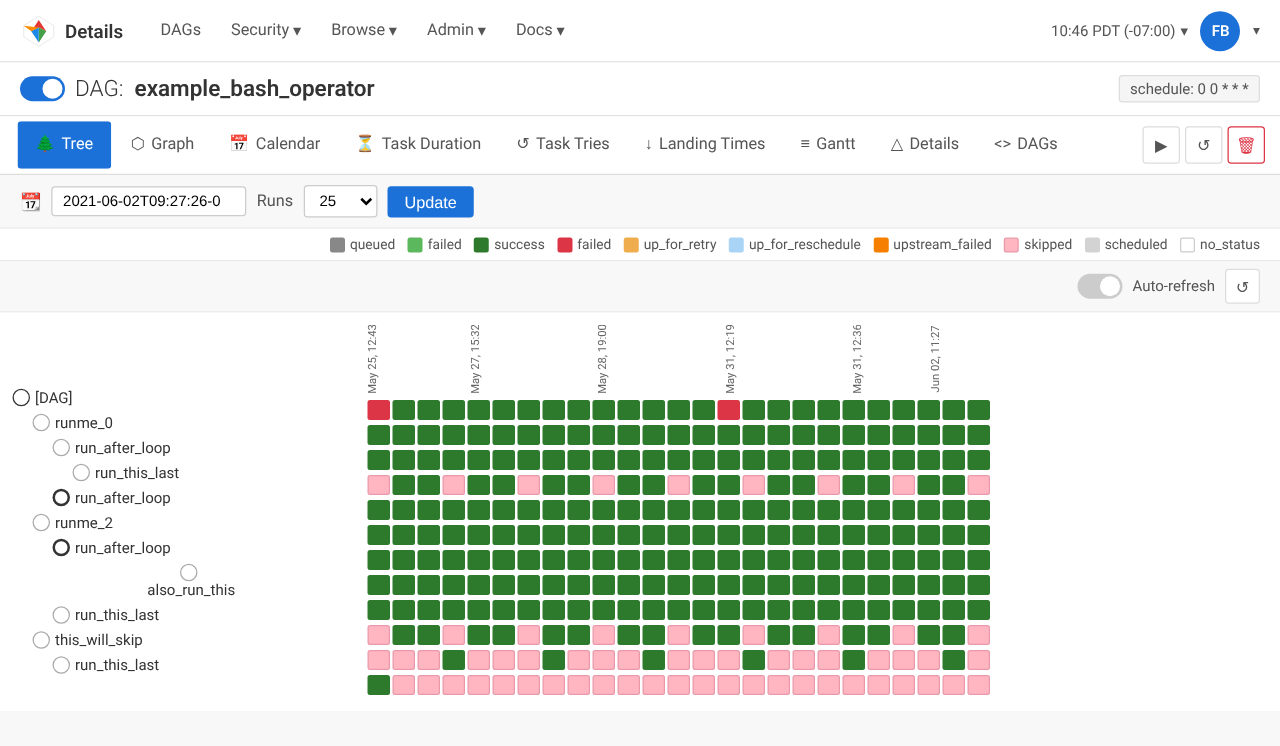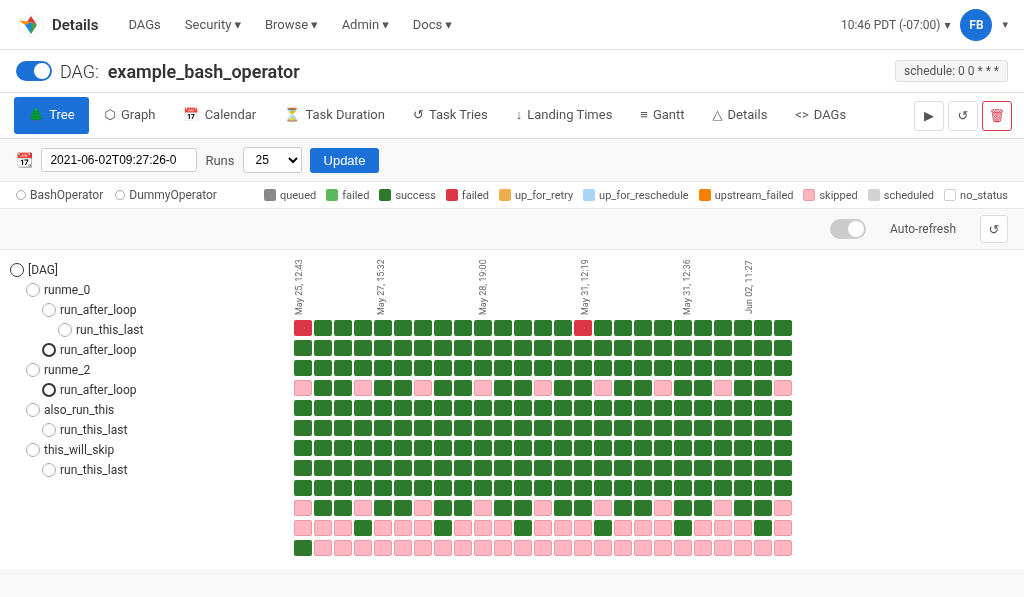--- a/index.html
+++ b/index.html
@@ -257,21 +257,21 @@
       border-radius: 2px;
     }
 
     
     .autorefresh-bar {
       background: #f8f8f8;
       padding: 6px 16px;
       display: flex;
       justify-content: flex-end;
       align-items: center;
-      gap: 24px;
+      gap: 8px;
       border-bottom: 1px solid #e8e8e8;
     }
     .toggle-switch {
       width: 36px;
       height: 20px;
       background: #ccc;
       border-radius: 10px;
       position: relative;
       cursor: pointer;
     }
@@ -307,20 +307,21 @@
     .tree-container {
       display: flex;
       overflow: auto;
       flex: 1;
       padding: 10px;
       background: #fff;
     }
     .tree-panel {
       min-width: 280px;
       padding-right: 10px;
+      margin-top: 48px;
     }
     .tree-node {
       display: flex;
       align-items: center;
       padding: 3px 0;
       cursor: pointer;
       font-size: 12px;
       color: #333;
       white-space: nowrap;
     }
@@ -464,30 +465,20 @@
   <span class="runs-label">Runs</span>
   <select class="runs-select">
     <option>25</option>
     <option>50</option>
     <option>100</option>
   </select>
   <button class="update-btn">Update</button>
 </div>
 
 <div class="legend-bar">
-  <div class="legend-operators">
-    <div class="legend-op">
-      <div class="op-circle"></div>
-      <span>BashOperator</span>
-    </div>
-    <div class="legend-op">
-      <div class="op-circle"></div>
-      <span>DummyOperator</span>
-    </div>
-  </div>
   <div class="legend-statuses">
     <div class="legend-item">
       <div class="legend-dot" style="background:#888888;"></div>
       <span>queued</span>
     </div>
     <div class="legend-item">
       <div class="legend-dot" style="background:#5cb85c;"></div>
       <span>failed</span>
     </div>
     <div class="legend-item">
@@ -564,21 +555,21 @@
     <div class="tree-node" style="padding-left:16px;">
       <div class="node-circle"></div>
       <span>runme_2</span>
     </div>
 
     <div class="tree-node" style="padding-left:32px;">
       <div class="node-circle bold"></div>
       <span>run_after_loop</span>
     </div>
 
-    <div class="tree-node" style="padding-left:16px;">
+    <div class="tree-node" style="padding-left:16px;flex-direction:column;">
       <div class="node-circle"></div>
       <span>also_run_this</span>
     </div>
 
     <div class="tree-node" style="padding-left:32px;">
       <div class="node-circle"></div>
       <span>run_this_last</span>
     </div>
 
     <div class="tree-node" style="padding-left:16px;">

